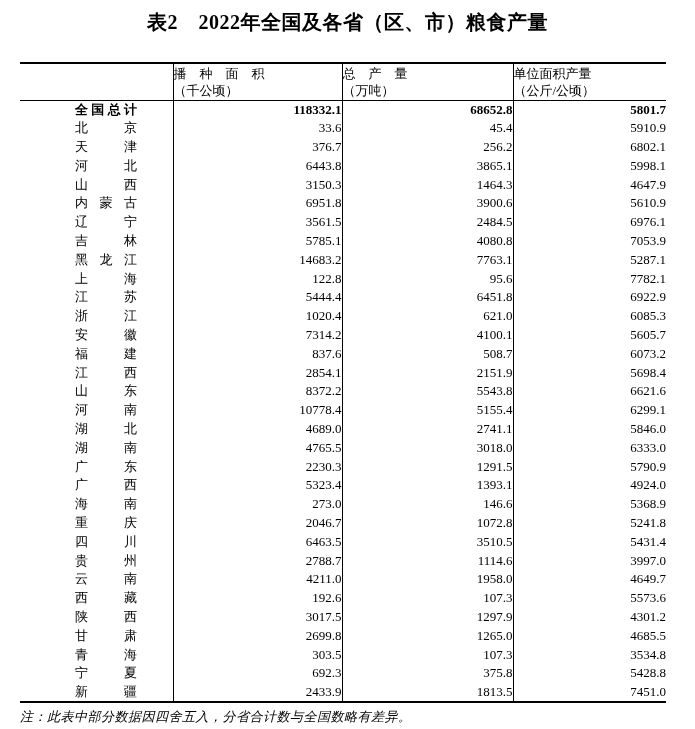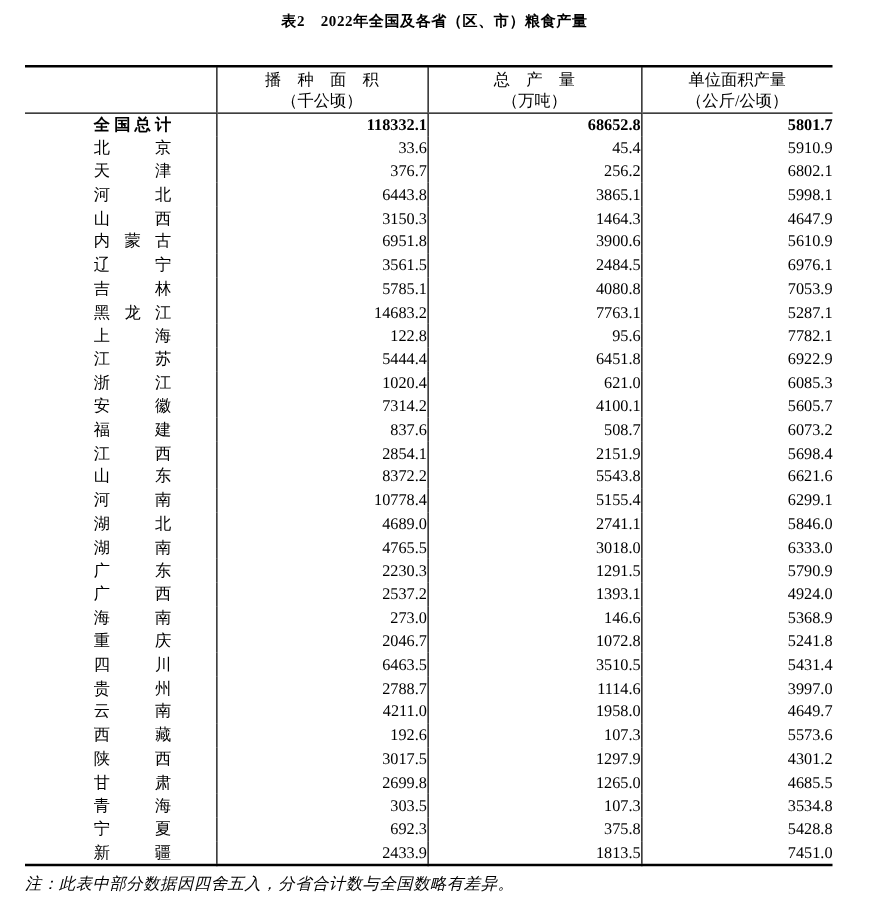--- a/index.html
+++ b/index.html
@@ -13,21 +13,21 @@
   }
   .page {
     position: relative;
     width: 695px;
     height: 729px;
     overflow: hidden;
   }
   .title {
     padding-top: 9px;
     text-align: center;
-    font-size: 12px;
+    font-size: 20px;
     font-weight: bold;
     letter-spacing: 0.5px;
   }
   table.grain {
     border-collapse: collapse;
     table-layout: fixed;
     margin: 26px 0 0 20px;
     width: 646px;
     border-top: 2px solid #000;
     border-bottom: 2px solid #000;
@@ -35,21 +35,21 @@
   table.grain th, table.grain td {
     padding: 0;
     font-weight: normal;
     font-size: 13px;
     vertical-align: middle;
   }
   thead tr { height: 37px; }
   tbody tr { height: 18.8px; }
   thead th { border-bottom: 1px solid #000; }
   .vline { border-left: 1px solid #000; }
-  .hdr { text-align: center; line-height: 17px; }
+  .hdr { text-align: left; line-height: 17px; }
   .name-cell { text-align: left; }
   .name-inner {
     display: inline-flex;
     justify-content: space-between;
     width: 62px;
     margin-left: 55px;
   }
   .num {
     text-align: right;
     font-family: "Liberation Serif", "DejaVu Serif", serif;
@@ -321,21 +321,21 @@
       <td class="vline num pr3">1291.5</td>
       <td class="vline num pr4">5790.9</td>
     </tr>
         <tr>
       <td class="name-cell">
         <span class="name-inner js-name">
               <span>广</span>
               <span>西</span>
             </span>
       </td>
-      <td class="vline num pr2">2537.2</td>
+      <td class="vline num pr2">5323.4</td>
       <td class="vline num pr3">1393.1</td>
       <td class="vline num pr4">4924.0</td>
     </tr>
         <tr>
       <td class="name-cell">
         <span class="name-inner js-name">
               <span>海</span>
               <span>南</span>
             </span>
       </td>

